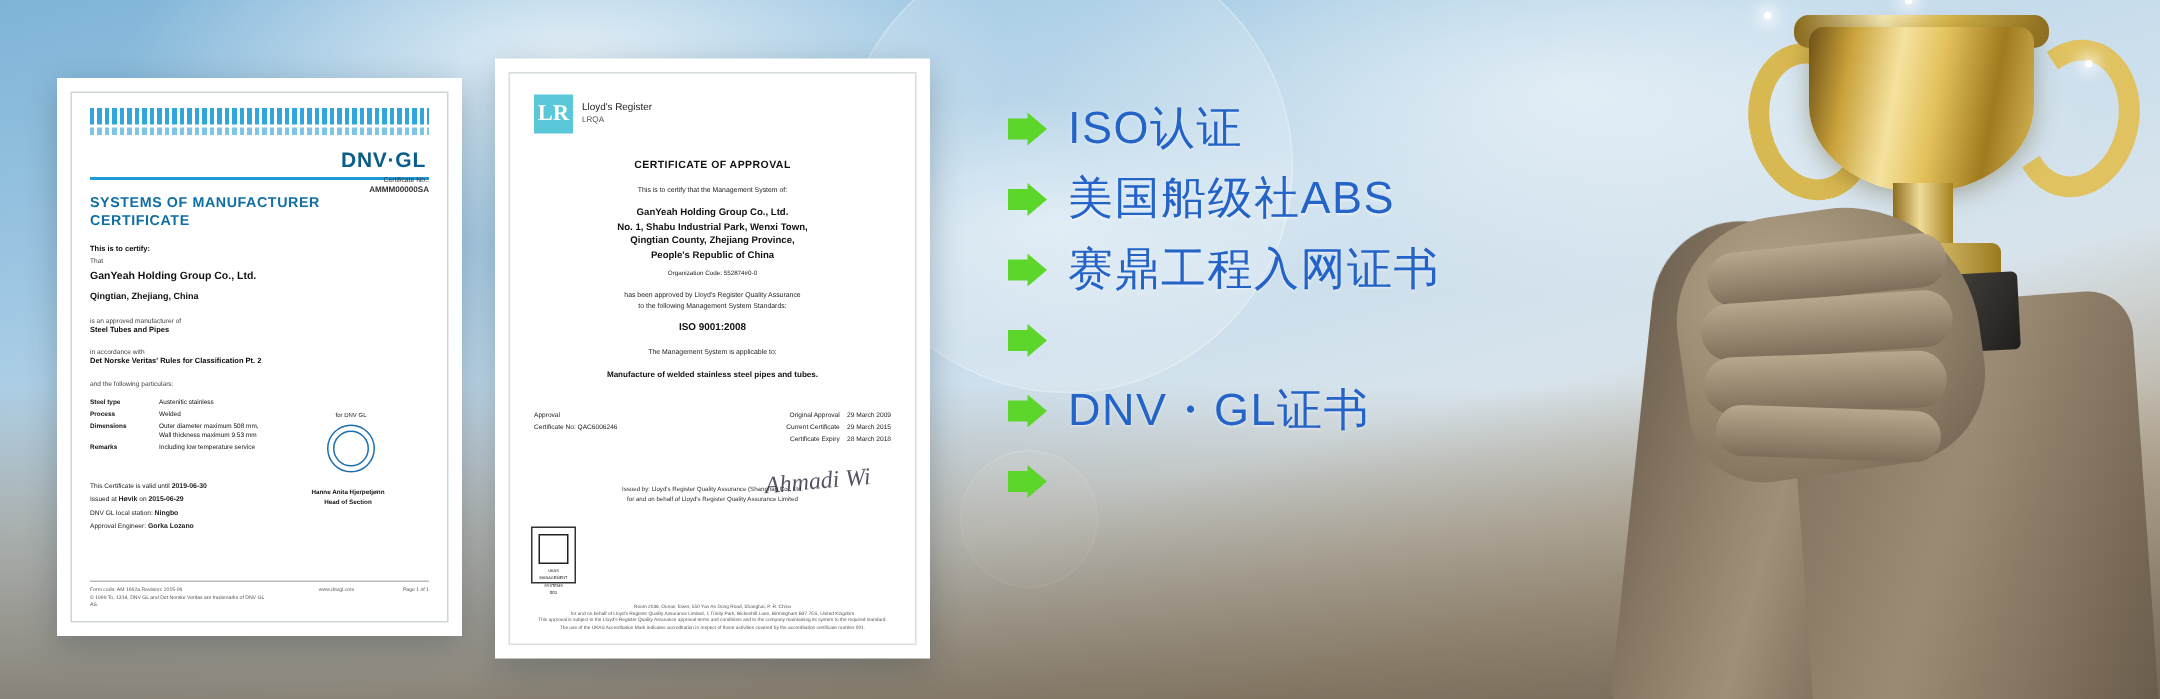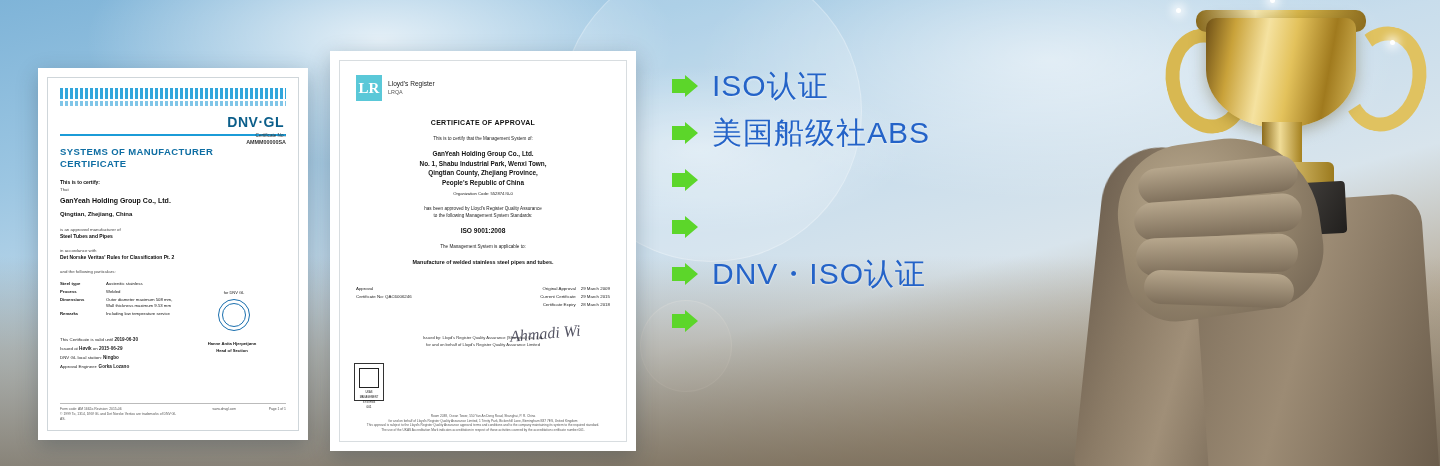--- a/index.html
+++ b/index.html
@@ -153,27 +153,27 @@
     box-shadow: 0 0 10px 4px rgba(255,255,255,0.85);
   }
 
   
   .cert {
     position: absolute;
     background: #ffffff;
     box-shadow: 0 6px 20px rgba(30,45,60,0.28);
   }
   .cert-a {
-    left: 38px; top: 68px;
+    left: 38px; top: 52px;
     width: 270px; height: 372px;
     padding: 0;
   }
   .cert-b {
-    left: 330px; top: 51px;
-    width: 290px; height: 400px; padding-left: 16px;
+    left: 330px; top: 39px;
+    width: 290px; height: 400px;
   }
   .cert-inner {
     position: absolute;
     inset: 9px;
     border: 1px solid #cfd6da;
     overflow: hidden;
   }
   .cert-b .cert-inner { border-color: #d8dde0; }
 
   
@@ -639,38 +639,39 @@
       </span>
       <span class="item-label">美国船级社ABS</span>
     </div>
 
     <div class="list-item">
       <span class="arrow">
         <svg width="26" height="22" viewBox="0 0 26 22">
           <polygon points="0,4 13,4 13,0 26,11 13,22 13,18 0,18" fill="#5cd62a"></polygon>
         </svg>
       </span>
+      <span class="item-label">赛鼎工程入网证书</span>
     </div>
 
 
     <div class="list-item">
       <span class="arrow">
         <svg width="26" height="22" viewBox="0 0 26 22">
           <polygon points="0,4 13,4 13,0 26,11 13,22 13,18 0,18" fill="#5cd62a"></polygon>
         </svg>
       </span>
     </div>
 
     <div class="list-item">
       <span class="arrow">
         <svg width="26" height="22" viewBox="0 0 26 22">
           <polygon points="0,4 13,4 13,0 26,11 13,22 13,18 0,18" fill="#5cd62a"></polygon>
         </svg>
       </span>
-      <span class="item-label">DNV・ISO认证</span>
+      <span class="item-label">DNV・GL证书</span>
     </div>
 
     <div class="list-item">
       <span class="arrow">
         <svg width="26" height="22" viewBox="0 0 26 22">
           <polygon points="0,4 13,4 13,0 26,11 13,22 13,18 0,18" fill="#5cd62a"></polygon>
         </svg>
       </span>
     </div>
 

